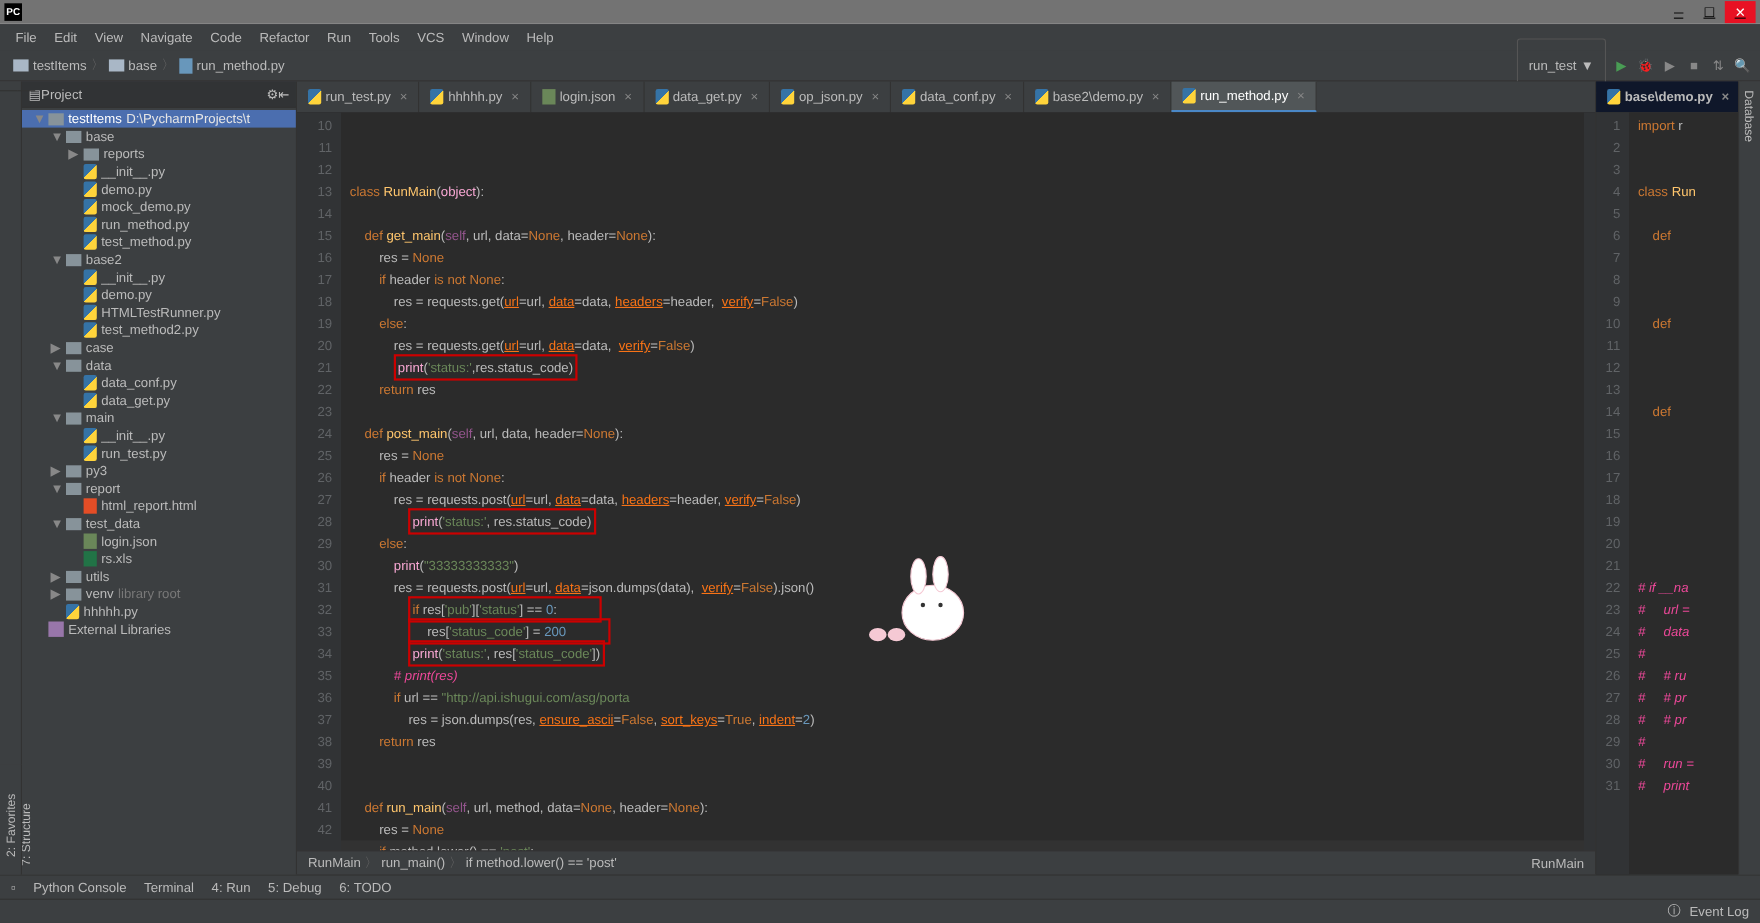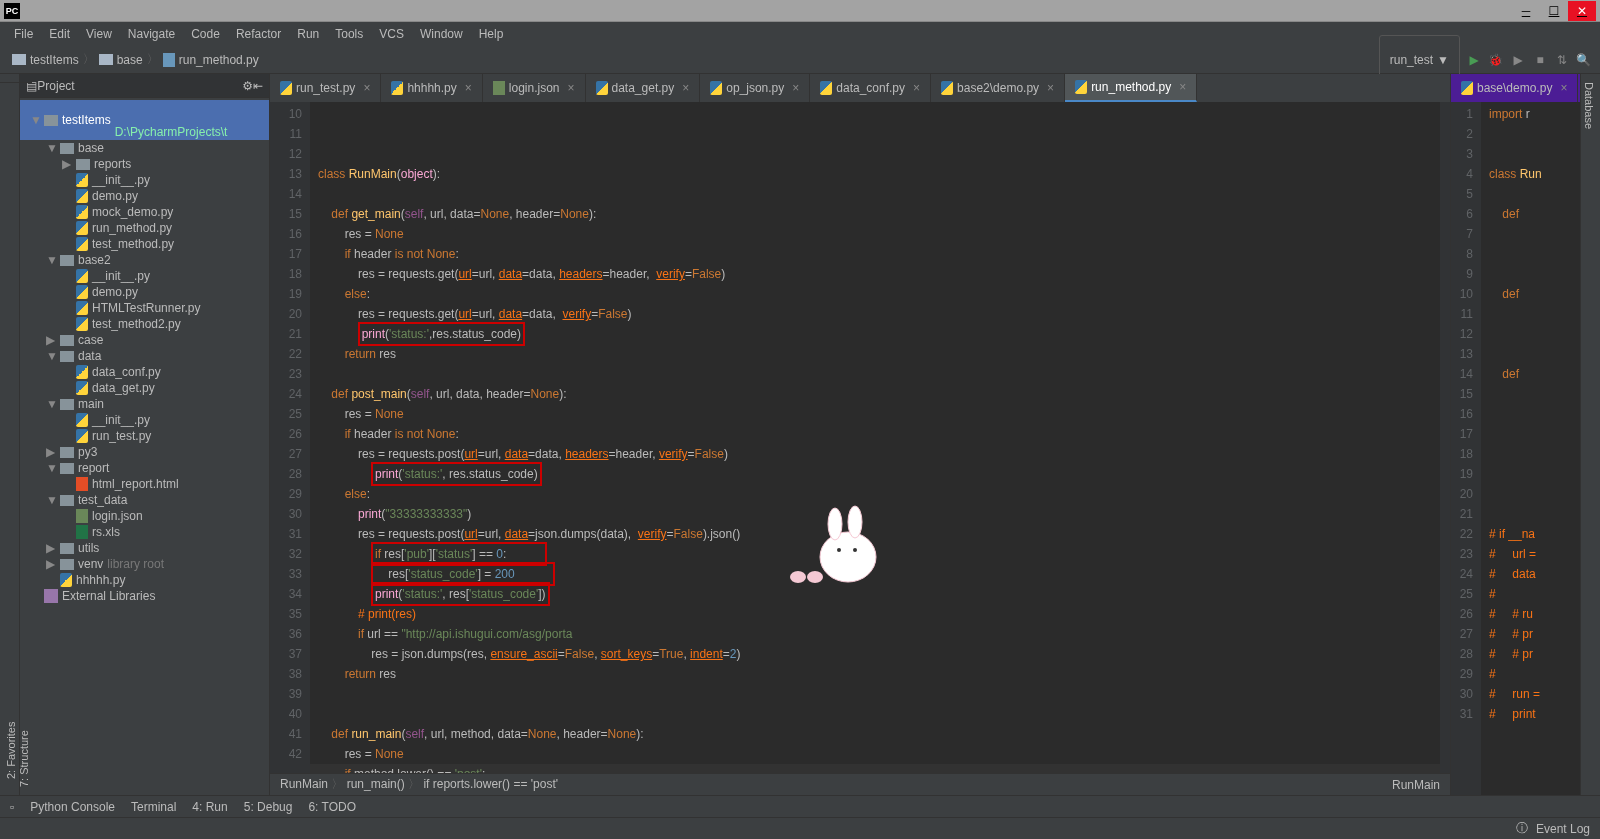--- a/index.html
+++ b/index.html
@@ -1,17 +1,17 @@
 <!DOCTYPE html>
 <html><head>
 <meta charset="utf-8">
 <style>
 *{margin:0;padding:0;box-sizing:border-box;font-family:"Segoe UI",Arial,sans-serif;font-size:12px;}
 body{background:#3c3f41;color:#bbb;overflow:hidden;}
-.titlebar{height:22px;background:#a3a3a3;color:#000;display:flex;align-items:center;padding:0 4px;font-size:12px;border-bottom:1px solid #888;text-decoration:underline;}
+.titlebar{height:22px;background:#737373;color:#000;display:flex;align-items:center;padding:0 4px;font-size:12px;border-bottom:1px solid #888;text-decoration:underline;}
 .titlebar .icon{width:16px;height:16px;background:#000;color:#fff;display:inline-flex;align-items:center;justify-content:center;font-size:9px;font-weight:bold;margin-right:4px;}
 .titlebar .spacer{flex:1;}
 .winbtn{width:28px;height:20px;display:inline-flex;align-items:center;justify-content:center;}
 .winbtn.close{background:#e81123;color:#fff;}
 .menubar{height:24px;background:#3c3f41;display:flex;align-items:center;padding:0 8px;gap:4px;}
 .menubar span{padding:2px 6px;color:#bbb;cursor:pointer;}
 .navbar{height:28px;background:#3c3f41;display:flex;align-items:center;padding:0 8px;border-bottom:1px solid #323232;}
 .navbar .crumb{display:flex;align-items:center;gap:4px;padding:2px 4px;}
 .navbar .crumb .sep{color:#666;}
 .navbar .folder-icon{width:14px;height:11px;background:#a9b7c6;display:inline-block;}
@@ -49,25 +49,25 @@
 .code{flex:1;font-family:Consolas,monospace;font-size:13px;line-height:20px;padding:2px 0;white-space:pre;overflow:hidden;position:relative;}
 .code-line{padding-left:8px;height:20px;}
 .code-line.hl{background:#323232;}
 .kw{color:#cc7832;}
 .def{color:#ffc66d;}
 .str{color:#6a8759;}
 .num{color:#6897bb;}
 .param{color:#f97316;text-decoration:underline;}
 .self{color:#94558d;}
 .builtin{color:#f9a8d4;}
-.comment{color:#f97316;}
+.comment{color:#ec4899;font-style:italic;}
 .redbox{border:2px solid #cc0000;display:inline-block;padding:0 2px;margin:-2px 13px;}
 .minimap{width:10px;background:#313335;}
 .right-split{width:130px;border-left:1px solid #323232;display:flex;flex-direction:column;}
-.right-tabs{height:28px;display:flex;background:#4c1d95;}
+.right-tabs{height:28px;display:flex;background:#0f172a;font-weight:bold;}
 .right-code{flex:1;background:#2b2b2b;font-family:Consolas,monospace;font-size:13px;line-height:20px;display:flex;}
 .right-gutter-col{width:20px;background:#3c3f41;border-left:1px solid #323232;writing-mode:vertical-lr;display:flex;flex-direction:column;}
 .right-gutter-col .tab{padding:8px 2px;font-size:11px;}
 .breadcrumb-bar{height:22px;background:#3c3f41;display:flex;align-items:center;padding:0 10px;border-top:1px solid #323232;font-size:11px;gap:4px;}
 .breadcrumb-bar .sep{color:#666;}
 .bottom-bar{height:22px;background:#3c3f41;display:flex;align-items:center;padding:0 10px;border-top:1px solid #323232;gap:16px;}
 .status-bar{height:22px;background:#3c3f41;display:flex;align-items:center;padding:0 10px;border-top:1px solid #323232;}
 .status-bar .right{margin-left:auto;display:flex;gap:8px;align-items:center;}
 .bunny{position:absolute;left:440px;top:380px;width:110px;height:90px;}
 .bunny svg{width:100%;height:100%;}
@@ -135,21 +135,21 @@
       <span>▤</span>
       <span class="title">Project</span>
       <span>⚙</span>
       <span>⇤</span>
     </div>
     <div class="tree" id="tree">
         <div class="tree-item indent0 selected">
           <span class="tree-arrow">▼</span>
           <span class="folder"></span>
           <span>testItems</span>
-          <span style="color: #86efac; margin-top: 24px;"> D:\PycharmProjects\t</span>
+          <span style="color: #e5e5e5;"> D:\PycharmProjects\t</span>
         </div>
         <div class="tree-item indent1">
           <span class="tree-arrow">▼</span>
           <span class="folder"></span>
           <span>base</span>
         </div>
         <div class="tree-item indent2">
           <span class="tree-arrow">▶</span>
           <span class="folder"></span>
           <span>reports</span>
@@ -381,21 +381,21 @@
               <circle cx="56" cy="48" r="2" fill="#333"></circle>
               <circle cx="72" cy="48" r="2" fill="#333"></circle>
               <ellipse cx="15" cy="75" rx="8" ry="6" fill="#f5c9d4"></ellipse>
               <ellipse cx="32" cy="75" rx="8" ry="6" fill="#f5c9d4"></ellipse>
             </svg>
         </div>
       <div class="code-line"><span class="kw">class</span> <span class="def">RunMain</span>(<span class="builtin">object</span>):</div><div class="code-line"></div><div class="code-line">    <span class="kw">def</span> <span class="def">get_main</span>(<span class="self">self</span>, url, data=<span class="kw">None</span>, header=<span class="kw">None</span>):</div><div class="code-line">        res = <span class="kw">None</span></div><div class="code-line">        <span class="kw">if</span> header <span class="kw">is not</span> <span class="kw">None</span>:</div><div class="code-line">            res = requests.get(<span class="param">url</span>=url, <span class="param">data</span>=data, <span class="param">headers</span>=header,  <span class="param">verify</span>=<span class="kw">False</span>)</div><div class="code-line">        <span class="kw">else</span>:</div><div class="code-line">            res = requests.get(<span class="param">url</span>=url, <span class="param">data</span>=data,  <span class="param">verify</span>=<span class="kw">False</span>)</div><div class="code-line">        <span class="redbox"><span class="builtin">print</span>(<span class="str">'status:'</span>,res.status_code)</span></div><div class="code-line">        <span class="kw">return</span> res</div><div class="code-line"></div><div class="code-line">    <span class="kw">def</span> <span class="def">post_main</span>(<span class="self">self</span>, url, data, header=<span class="kw">None</span>):</div><div class="code-line">        res = <span class="kw">None</span></div><div class="code-line">        <span class="kw">if</span> header <span class="kw">is not</span> <span class="kw">None</span>:</div><div class="code-line">            res = requests.post(<span class="param">url</span>=url, <span class="param">data</span>=data, <span class="param">headers</span>=header, <span class="param">verify</span>=<span class="kw">False</span>)</div><div class="code-line">            <span class="redbox"><span class="builtin">print</span>(<span class="str">'status:'</span>, res.status_code)</span></div><div class="code-line">        <span class="kw">else</span>:</div><div class="code-line">            <span class="builtin">print</span>(<span class="str">"33333333333"</span>)</div><div class="code-line">            res = requests.post(<span class="param">url</span>=url, <span class="param">data</span>=json.dumps(data),  <span class="param">verify</span>=<span class="kw">False</span>).json()</div><div class="code-line">            <span class="redbox"><span class="kw">if</span> res[<span class="str">'pub'</span>][<span class="str">'status'</span>] == <span class="num">0</span>:           </span></div><div class="code-line">            <span class="redbox">    res[<span class="str">'status_code'</span>] = <span class="num">200</span>           </span></div><div class="code-line">            <span class="redbox"><span class="builtin">print</span>(<span class="str">'status:'</span>, res[<span class="str">'status_code'</span>])</span></div><div class="code-line">            <span class="comment"># print(res)</span></div><div class="code-line">            <span class="kw">if</span> url == <span class="str">"http://api.ishugui.com/asg/porta</span></div><div class="code-line">                res = json.dumps(res, <span class="param">ensure_ascii</span>=<span class="kw">False</span>, <span class="param">sort_keys</span>=<span class="kw">True</span>, <span class="param">indent</span>=<span class="num">2</span>)</div><div class="code-line">        <span class="kw">return</span> res</div><div class="code-line"></div><div class="code-line"></div><div class="code-line">    <span class="kw">def</span> <span class="def">run_main</span>(<span class="self">self</span>, url, method, data=<span class="kw">None</span>, header=<span class="kw">None</span>):</div><div class="code-line">        res = <span class="kw">None</span></div><div class="code-line hl">        <span class="kw">if</span> method.lower() == <span class="str">'post'</span>:</div></div>
       <div class="minimap"></div>
     </div>
     <div class="breadcrumb-bar">
-      <span id="bc"><span>RunMain</span><span class="sep"> 〉 </span><span>run_main()</span><span class="sep"> 〉 </span><span>if reports.lower() == 'post'</span></span>
+      <span id="bc"><span>RunMain</span><span class="sep"> 〉 </span><span>run_main()</span><span class="sep"> 〉 </span><span>if method.lower() == 'post'</span></span>
       <span style="margin-left:auto">RunMain</span>
     </div>
   </div>
 
   <div class="right-split">
     <div class="right-tabs">
       <div class="tab-item">
         <span class="pyfile"></span>
           <span>base\demo.py</span>
           <span class="tab-close">×</span>

